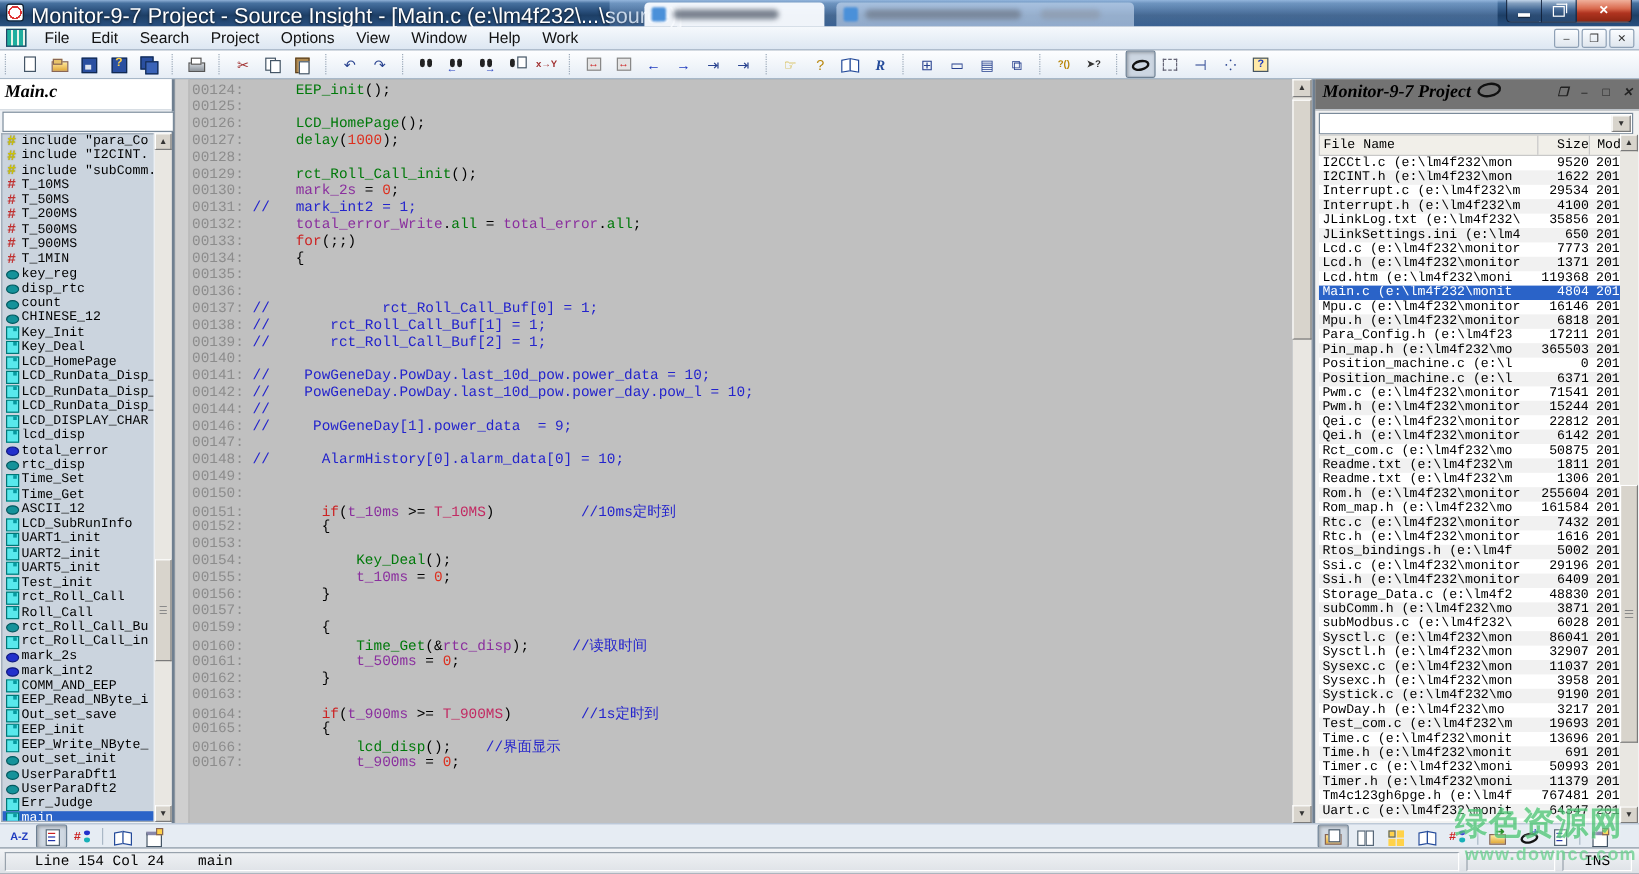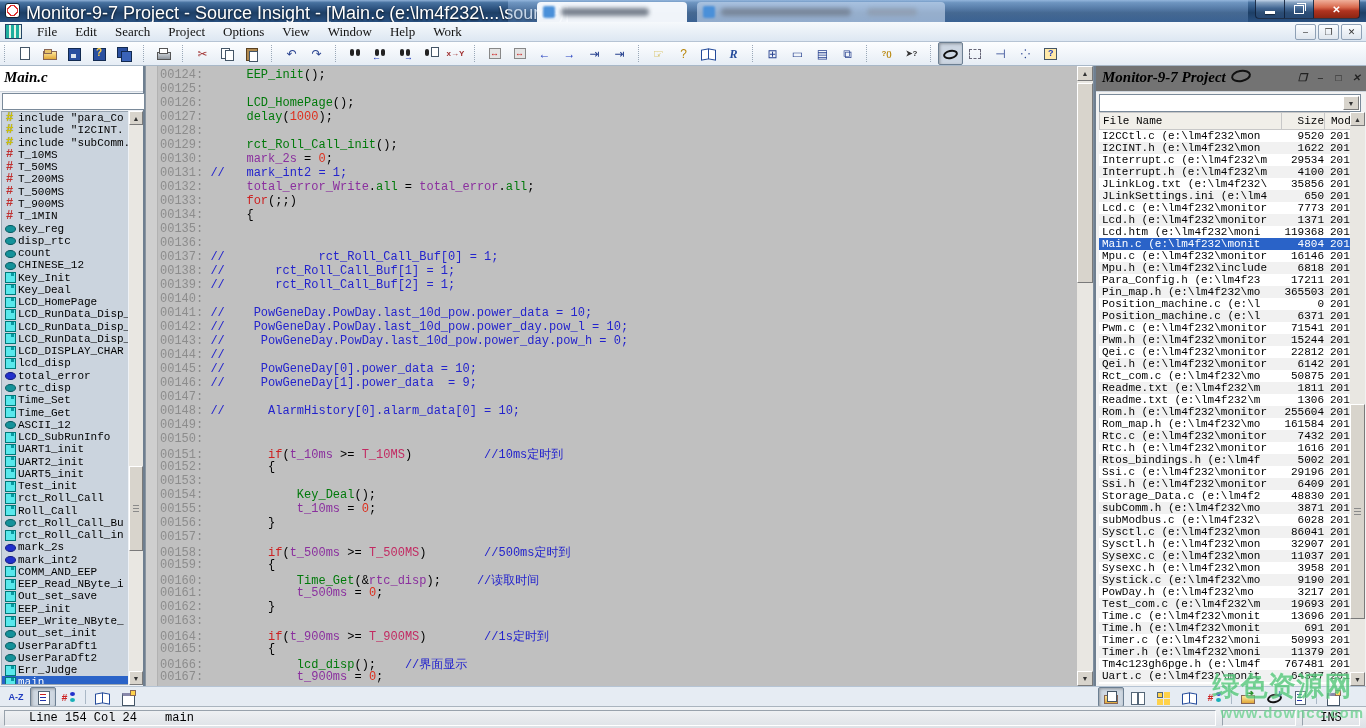--- a/index.html
+++ b/index.html
@@ -37,21 +37,21 @@
   .glyph-min{width:10px;height:3px;background:#fff;box-shadow:0 1px 1px rgba(0,0,0,.5);margin-top:6px;}
   .glyph-max{width:8px;height:7px;border:1px solid #fff;position:relative;background:transparent;}
   .glyph-max::after{content:"";position:absolute;left:2px;top:-3px;width:8px;height:7px;border:1px solid #fff;border-bottom:none;border-left:none;}
 
   
   #menubar{position:absolute;left:0;top:22px;width:1366px;height:20px;
     background:linear-gradient(180deg,#f6f9fc,#dde7f2);border-bottom:1px solid #b6c4d4;box-sizing:border-box;
     display:flex;align-items:center;font-size:13px;color:#111;}
   .menuicon{width:15px;height:13px;margin:0 6px 0 5px;background:
     repeating-linear-gradient(90deg,#1fae9e 0 3px,#e8f4e8 3px 5px),#1fae9e;border:1px solid #246;}
-  .menu-item{padding:15px 9px;line-height:19px;font-family:Liberation Serif, serif;}
+  .menu-item{padding:15px 9px;line-height:19px;}
   .mdibtns{position:absolute;right:4px;top:2px;display:flex;gap:2px;}
   .mdib{width:21px;height:16px;box-sizing:border-box;border:1px solid #8ea0b5;border-radius:2px;
     background:linear-gradient(180deg,#fbfdff,#dfe6ee);font-size:9px;display:flex;align-items:center;justify-content:center;color:#333;}
 
   
   #toolbar{position:absolute;left:0;top:42px;width:1366px;height:24px;
     background:linear-gradient(180deg,#fdfeff,#e6edf5);border-bottom:1px solid #a8b8c8;box-sizing:border-box;
     display:flex;align-items:center;padding-left:2px;}
   .tbgroup{display:flex;align-items:center;margin-right:4px;}
   .tbh{width:3px;height:17px;border-left:1px dotted #9aa8b8;margin:0 4px 0 2px;}
@@ -614,36 +614,33 @@
         <div class="cl"><span class="lnum">00133: </span><span class="tn">     </span><span class="tk">for</span><span class="tn">(;;)</span></div>
         <div class="cl"><span class="lnum">00134: </span><span class="tn">     {</span></div>
         <div class="cl"><span class="lnum">00135: </span></div>
         <div class="cl"><span class="lnum">00136: </span></div>
         <div class="cl"><span class="lnum">00137: </span><span class="tc">//             rct_Roll_Call_Buf[0] = 1;</span></div>
         <div class="cl"><span class="lnum">00138: </span><span class="tc">//       rct_Roll_Call_Buf[1] = 1;</span></div>
         <div class="cl"><span class="lnum">00139: </span><span class="tc">//       rct_Roll_Call_Buf[2] = 1;</span></div>
         <div class="cl"><span class="lnum">00140: </span></div>
         <div class="cl"><span class="lnum">00141: </span><span class="tc">//    PowGeneDay.PowDay.last_10d_pow.power_data = 10;</span></div>
         <div class="cl"><span class="lnum">00142: </span><span class="tc">//    PowGeneDay.PowDay.last_10d_pow.power_day.pow_l = 10;</span></div>
-        <div class="cl"><span class="lnum">00143: </span><span class="tc">//     PowGeneDay.PowDay.last_10d_pow.power_day.pow_h = 0;</span></div>
         <div class="cl"><span class="lnum">00144: </span><span class="tc">//</span></div>
-        <div class="cl"><span class="lnum">00145: </span><span class="tc">//     PowGeneDay[0].power_data = 10;</span></div>
         <div class="cl"><span class="lnum">00146: </span><span class="tc">//     PowGeneDay[1].power_data  = 9;</span></div>
         <div class="cl"><span class="lnum">00147: </span></div>
         <div class="cl"><span class="lnum">00148: </span><span class="tc">//      AlarmHistory[0].alarm_data[0] = 10;</span></div>
         <div class="cl"><span class="lnum">00149: </span></div>
         <div class="cl"><span class="lnum">00150: </span></div>
         <div class="cl"><span class="lnum">00151: </span><span class="tn">        </span><span class="tk">if</span><span class="tn">(</span><span class="tv">t_10ms</span><span class="tn"> &gt;= </span><span class="tm">T_10MS</span><span class="tn">)          </span><span class="tc">//10ms定时到</span></div>
         <div class="cl"><span class="lnum">00152: </span><span class="tn">        {</span></div>
         <div class="cl"><span class="lnum">00153: </span></div>
         <div class="cl"><span class="lnum">00154: </span><span class="tn">            </span><span class="tf">Key_Deal</span><span class="tn">();</span></div>
         <div class="cl"><span class="lnum">00155: </span><span class="tn">            </span><span class="tv">t_10ms</span><span class="tn"> = </span><span class="td">0</span><span class="tn">;</span></div>
         <div class="cl"><span class="lnum">00156: </span><span class="tn">        }</span></div>
         <div class="cl"><span class="lnum">00157: </span></div>
-        <div class="cl"><span class="lnum">00158: </span><span class="tn">        </span><span class="tk">if</span><span class="tn">(</span><span class="tv">t_500ms</span><span class="tn"> &gt;= </span><span class="tm">T_500MS</span><span class="tn">)        </span><span class="tc">//500ms定时到</span></div>
         <div class="cl"><span class="lnum">00159: </span><span class="tn">        {</span></div>
         <div class="cl"><span class="lnum">00160: </span><span class="tn">            </span><span class="tf">Time_Get</span><span class="tn">(&amp;</span><span class="tv">rtc_disp</span><span class="tn">);     </span><span class="tc">//读取时间</span></div>
         <div class="cl"><span class="lnum">00161: </span><span class="tn">            </span><span class="tv">t_500ms</span><span class="tn"> = </span><span class="td">0</span><span class="tn">;</span></div>
         <div class="cl"><span class="lnum">00162: </span><span class="tn">        }</span></div>
         <div class="cl"><span class="lnum">00163: </span></div>
         <div class="cl"><span class="lnum">00164: </span><span class="tn">        </span><span class="tk">if</span><span class="tn">(</span><span class="tv">t_900ms</span><span class="tn"> &gt;= </span><span class="tm">T_900MS</span><span class="tn">)        </span><span class="tc">//1s定时到</span></div>
         <div class="cl"><span class="lnum">00165: </span><span class="tn">        {</span></div>
         <div class="cl"><span class="lnum">00166: </span><span class="tn">            </span><span class="tf">lcd_disp</span><span class="tn">();    </span><span class="tc">//界面显示</span></div>
         <div class="cl"><span class="lnum">00167: </span><span class="tn">            </span><span class="tv">t_900ms</span><span class="tn"> = </span><span class="td">0</span><span class="tn">;</span></div>
       </div>
@@ -722,21 +719,21 @@
           <span class="fname">Main.c (e:\lm4f232\monit</span>
           <span class="fsize">4804</span>
           <span class="fmod">2013</span>
         </div>
         <div class="frow">
           <span class="fname">Mpu.c (e:\lm4f232\monitor</span>
           <span class="fsize">16146</span>
           <span class="fmod">2013</span>
         </div>
         <div class="frow">
-          <span class="fname">Mpu.h (e:\lm4f232\include</span>
+          <span class="fname">Mpu.h (e:\lm4f232\monitor</span>
           <span class="fsize">6818</span>
           <span class="fmod">2013</span>
         </div>
         <div class="frow">
           <span class="fname">Para_Config.h (e:\lm4f23</span>
           <span class="fsize">17211</span>
           <span class="fmod">2013</span>
         </div>
         <div class="frow">
           <span class="fname">Pin_map.h (e:\lm4f232\mo</span>

